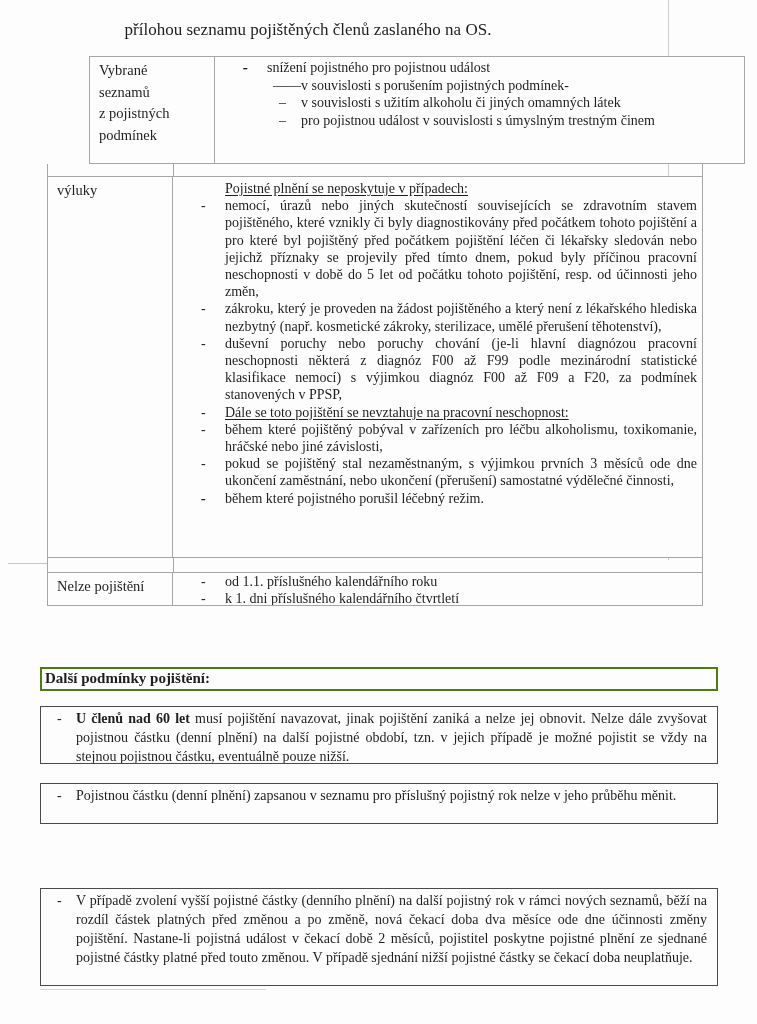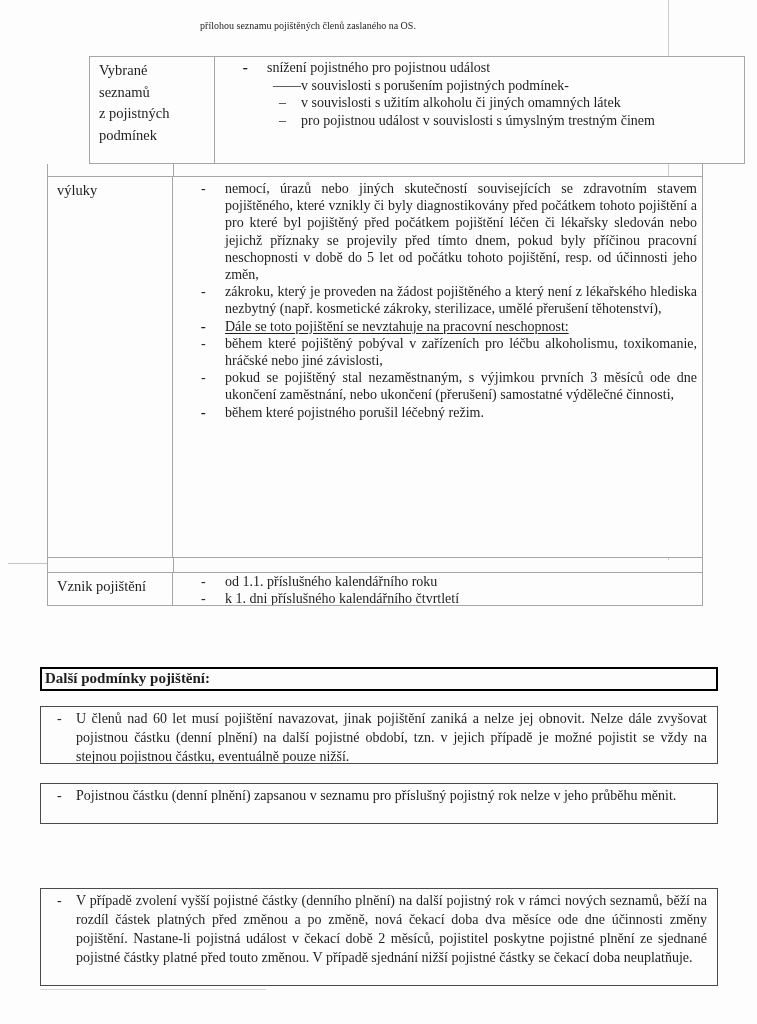--- a/index.html
+++ b/index.html
@@ -9,21 +9,21 @@
     background:#fdfdfd;
     font-family:"Liberation Serif","DejaVu Serif",serif;
     color:#1e1e1e;
     overflow:hidden;
   }
   
   .artifact-v{position:absolute;left:668px;top:0;width:1px;height:560px;background:#cdcdcd;}
   .artifact-h{position:absolute;left:8px;top:563px;width:40px;height:1px;background:#c4c4c4;}
   .artifact-h2{position:absolute;left:40px;top:989px;width:226px;height:1px;background:#d7d7d7;}
 
-  .intro{position:absolute;left:0;top:20px;width:616px;text-align:center;font-size:10px;}
+  .intro{position:absolute;left:0;top:20px;width:616px;text-align:center;font-size:17px;}
 
   
   .trow{
     position:absolute;left:47px;width:656px;
     box-sizing:border-box;border:1px solid #a6a6a6;
     display:flex;overflow:hidden;background:#fdfdfd;
   }
   .trow1{top:56px;height:108px;margin-left:42px;}
   .trow2{top:176px;height:382px;}
   .trow3{top:572px;height:34px;}
@@ -49,34 +49,34 @@
   .c1a{left:47px;top:164px;height:12px;}
   .c1b{left:173px;top:164px;height:12px;}
   .c1c{left:702px;top:164px;height:12px;}
   .c2a{left:47px;top:558px;height:14px;}
   .c2b{left:173px;top:558px;height:14px;}
   .c2c{left:702px;top:558px;height:14px;}
 
   
   .hbox{
     position:absolute;left:40px;top:667px;width:678px;height:24px;
-    box-sizing:border-box;border:2px solid #000000;
+    box-sizing:border-box;border:2px solid #4d7c0f;
     font-size:15px;font-weight:bold;padding:1px 0 0 3px;background:#fdfdfd;
   }
   .cbox{
     position:absolute;left:40px;width:678px;
     box-sizing:border-box;border:1.5px solid #4a4a4a;
     font-size:14px;line-height:19px;overflow:hidden;background:#fdfdfd;
   }
   .cboxA{top:706px;height:58px;}
   .cboxB{top:783px;height:41px;}
   .cboxC{top:888px;height:98px;}
   .b-item{position:relative;padding:2px 10px 0 35px;text-align:justify;}
   .b-item .mk{position:absolute;left:16px;top:2px;}
-  .bold{font-weight:normal;margin-top:47px;}
+  .bold{font-weight:bold;margin-top:47px;}
 </style>
 </head>
 <body>
 
 <div class="page">
 
   <div class="artifact-v"></div>
   <div class="artifact-h"></div>
   <div class="artifact-h2"></div>
 
@@ -116,30 +116,34 @@
 
   <div class="conn c1a"></div>
   <div class="conn c1b"></div>
   <div class="conn c1c"></div>
 
   <div class="trow trow2">
     <div class="tlabel">
       <div>výluky</div>
     </div>
     <div class="tcontent">
+      <div class="t-item">
+        <span class="uline">Pojistné plnění se neposkytuje v případech:</span>
+      </div>
       <div class="t-item just">
         <span class="mk">-</span>
         <span>nemocí, úrazů nebo jiných skutečností souvisejících se zdravotním stavem pojištěného, které vznikly či byly diagnostikovány před počátkem tohoto pojištění a pro které byl pojištěný před počátkem pojištění léčen či lékařsky sledován nebo jejichž příznaky se projevily před tímto dnem, pokud byly příčinou pracovní neschopnosti v době do 5 let od počátku tohoto pojištění, resp. od účinnosti jeho změn,</span>
       </div>
       <div class="t-item just">
         <span class="mk">-</span>
         <span>zákroku, který je proveden na žádost pojištěného a který není z lékařského hlediska nezbytný (např. kosmetické zákroky, sterilizace, umělé přerušení těhotenství),</span>
       </div>
       <div class="t-item just">
         <span class="mk">-</span>
+        <span>duševní poruchy nebo poruchy chování (je-li hlavní diagnózou pracovní neschopnosti některá z diagnóz F00 až F99 podle mezinárodní statistické klasifikace nemocí) s výjimkou diagnóz F00 až F09 a F20, za podmínek stanovených v PPSP,</span>
       </div>
       <div class="t-item">
         <span class="mk">-</span>
         <span class="uline">Dále se toto pojištění se nevztahuje na pracovní neschopnost:</span>
       </div>
       <div class="t-item just">
         <span class="mk">-</span>
         <span>během které pojištěný pobýval v zařízeních pro léčbu alkoholismu, toxikomanie, hráčské nebo jiné závislosti,</span>
       </div>
       <div class="t-item just">
@@ -155,21 +159,21 @@
       </div>
     </div>
   </div>
 
   <div class="conn c2a"></div>
   <div class="conn c2b"></div>
   <div class="conn c2c"></div>
 
   <div class="trow trow3">
     <div class="tlabel">
-      <div>Vznik pojištění</div>
+      <div>Nelze pojištění</div>
     </div>
     <div class="tcontent">
       <div class="t-item">
         <span class="mk">-</span>
         <span>od 1.1. příslušného kalendářního roku</span>
       </div>
       <div class="t-item">
         <span class="mk">-</span>
         <span>k 1. dni příslušného kalendářního čtvrtletí</span>
       </div>

